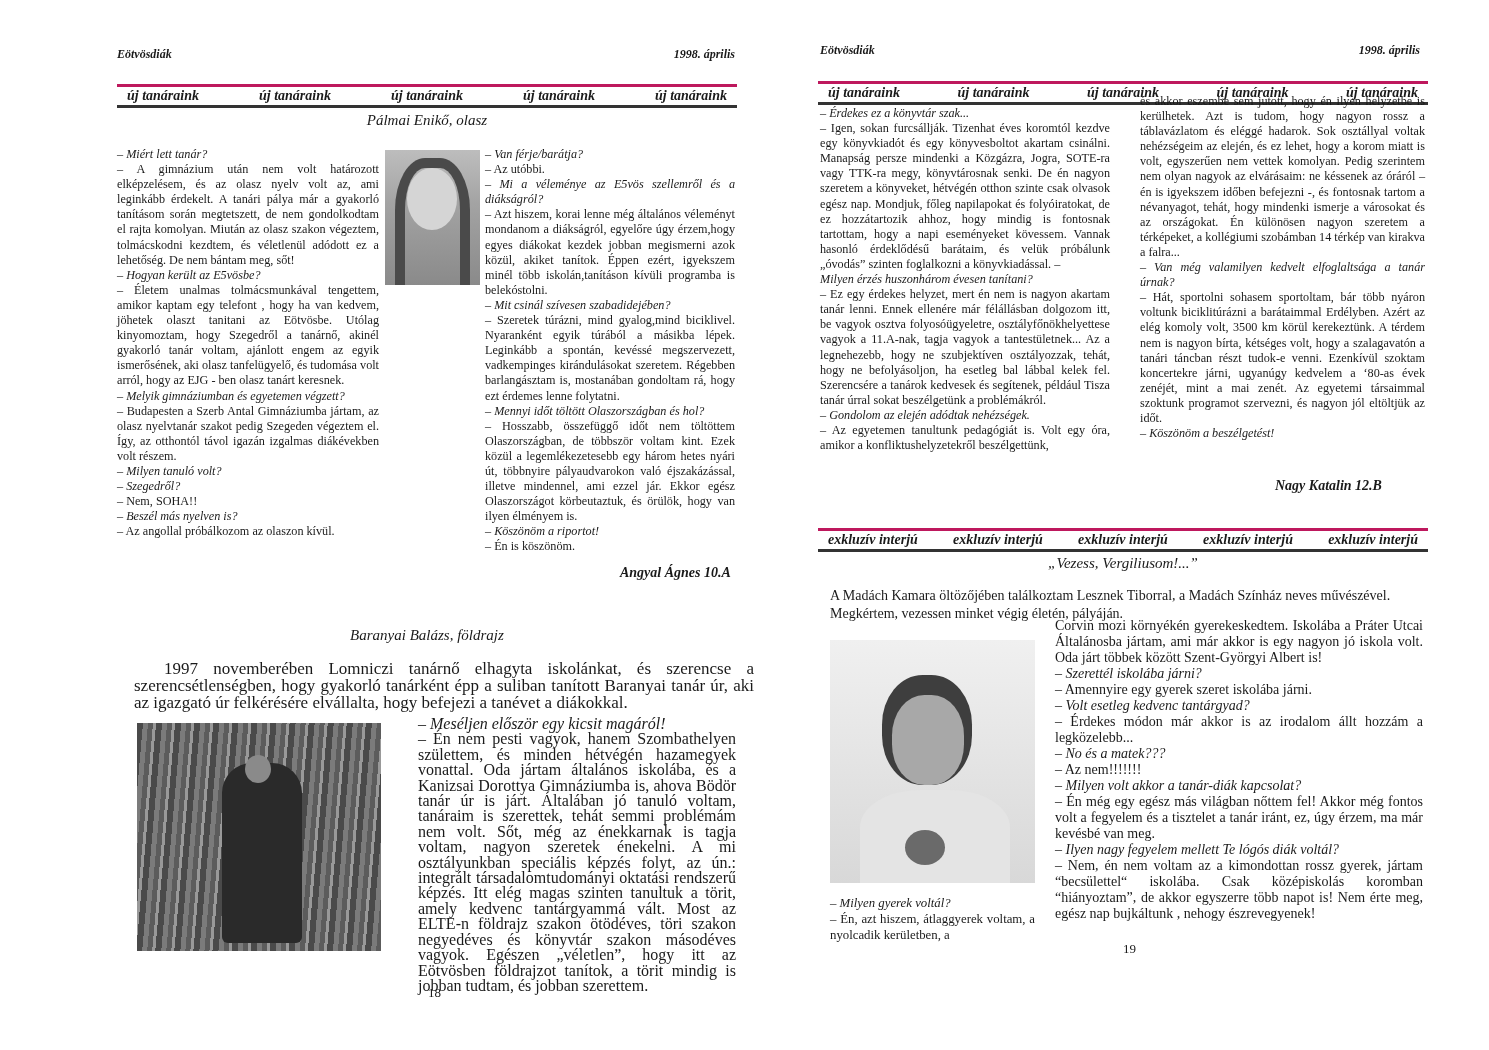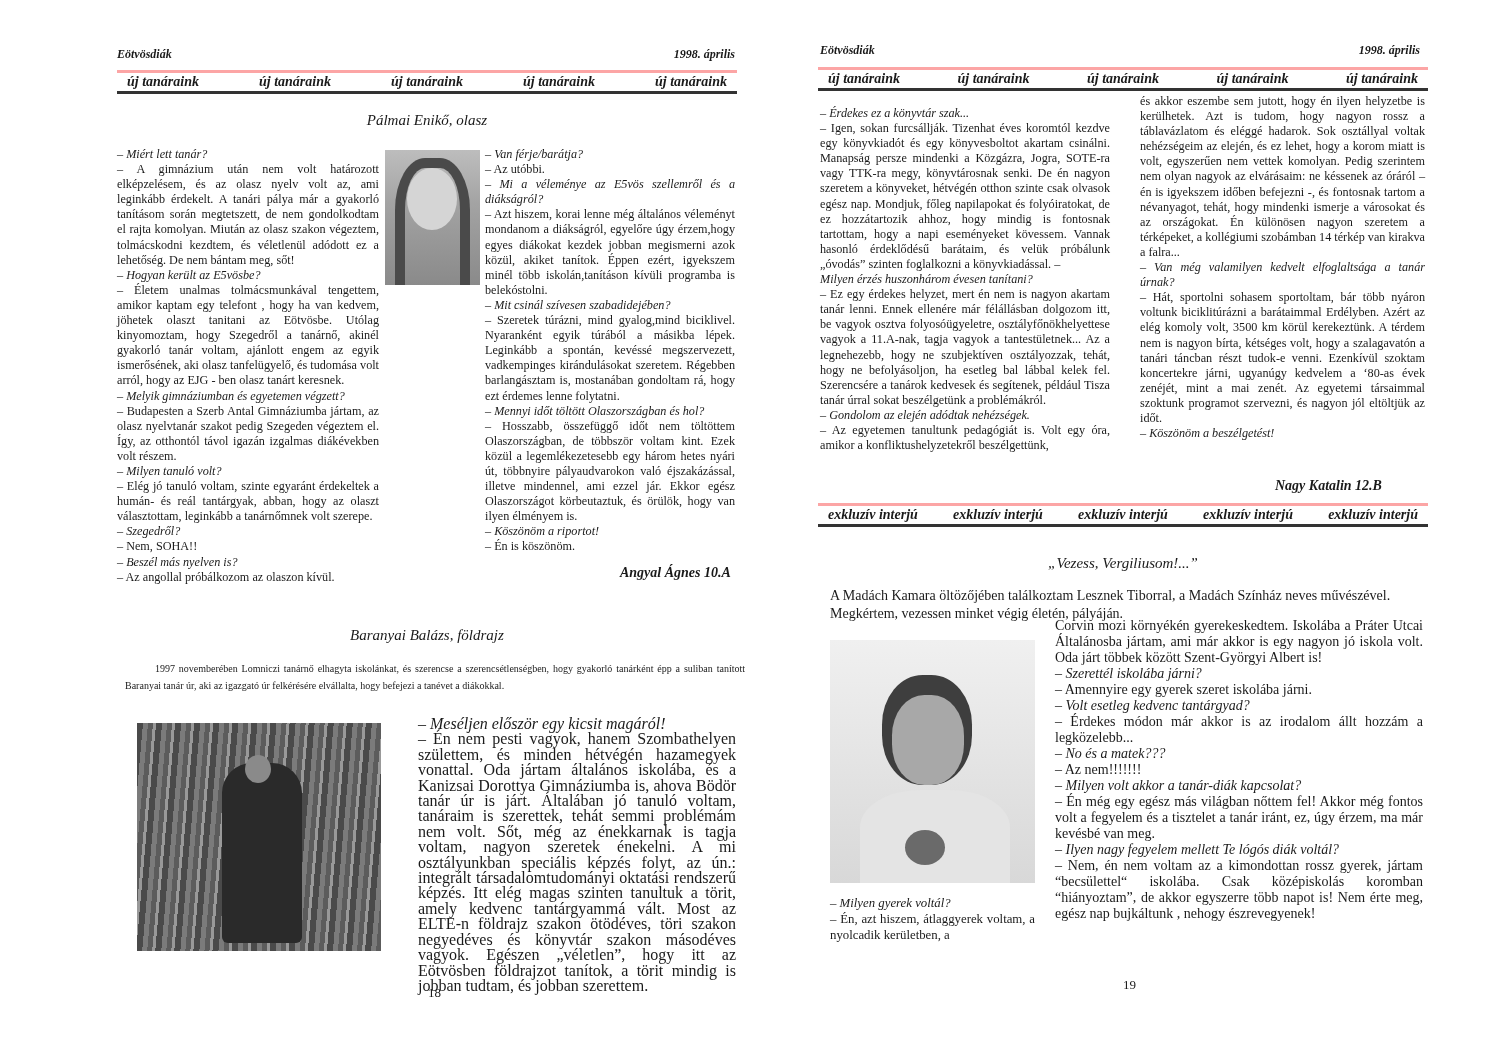--- a/index.html
+++ b/index.html
@@ -6,21 +6,21 @@
   body {
     width:1489px; height:1050px; position:relative; overflow:hidden;
     background:#ffffff; color:#1a1a1a;
     font-family:"Liberation Serif", serif;
   }
   .page { position:absolute; top:0; height:1050px; }
   #page-left { left:0; width:745px; }
   #page-right { left:745px; width:744px; }
   .abs { position:absolute; }
   .hdr { font-style:italic; font-weight:bold; font-size:12px; }
-  .band { position:absolute; border-top:3px solid #fca5a5; border-bottom:3px solid #333; display:flex; justify-content:space-between; padding:1px 10px; box-sizing:border-box; }
+  .band { position:absolute; border-top:3px solid #be185d; border-bottom:3px solid #333; display:flex; justify-content:space-between; padding:1px 10px; box-sizing:border-box;margin-top:14px; }
   .band span { font-style:italic; font-weight:bold; font-size:14px; }
   .title { font-style:italic; font-size:15px; text-align:center; }
   .txt { font-size:12.2px; line-height:15.1px; text-align:justify; }
   .txt p { margin:0; }
   .q { font-style:italic; }
   .sig { font-style:italic; font-weight:bold; font-size:14px; text-align:left; }
   .photo { position:absolute; background:#777; overflow:hidden; }
   .photo1 { background:linear-gradient(180deg,#bdbdbd 0%,#a3a3a3 40%,#8a8a8a 100%); }
   .photo2 { background:repeating-linear-gradient(95deg,#4a4a4a 0 6px,#7b7b7b 6px 11px,#5c5c5c 11px 16px,#999 16px 19px); }
   .photo3 { background:linear-gradient(180deg,#f0f0f0 0%,#d8d8d8 100%); }
@@ -43,21 +43,20 @@
   <div class="abs title" style="left:117px;top:112px;width:620px;text-align:center;">Pálmai Enikő, olasz</div>
 
   <div class="abs txt" id="l-a1-c1" style="left:117px;top:147px;width:262px;">
       <p class="q">– Miért lett tanár?</p>
       <p class="">– A gimnázium után nem volt határozott elképzelésem, és az olasz nyelv volt az, ami leginkább érdekelt. A tanári pálya már a gyakorló tanításom során megtetszett, de nem gondolkodtam el rajta komolyan. Miután az olasz szakon végeztem, tolmácskodni kezdtem, és véletlenül adódott ez a lehetőség. De nem bántam meg, sőt!</p>
       <p class="q">– Hogyan került az E5vösbe?</p>
       <p class="">– Életem unalmas tolmácsmunkával tengettem, amikor kaptam egy telefont , hogy ha van kedvem, jöhetek olaszt tanitani az Eötvösbe. Utólag kinyomoztam, hogy Szegedről a tanárnő, akinél gyakorló tanár voltam, ajánlott engem az egyik ismerősének, aki olasz tanfelügyelő, és tudomása volt arról, hogy az EJG - ben olasz tanárt keresnek.</p>
       <p class="q">– Melyik gimnáziumban és egyetemen végzett?</p>
       <p class="">– Budapesten a Szerb Antal Gimnáziumba jártam, az olasz nyelvtanár szakot pedig Szegeden végeztem el. Így, az otthontól távol igazán izgalmas diákévekben volt részem.</p>
       <p class="q">– Milyen tanuló volt?</p>
-      <p class="">– Elég jó tanuló voltam, szinte egyaránt érdekeltek a humán- és reál tantárgyak, abban, hogy az olaszt választottam, leginkább a tanárnőmnek volt szerepe.</p>
       <p class="q">– Szegedről?</p>
       <p class="">– Nem, SOHA!!</p>
       <p class="q">– Beszél más nyelven is?</p>
       <p class="">– Az angollal próbálkozom az olaszon kívül.</p>
     </div>
 
   <div class="photo photo1" style="left:385px;top:150px;width:95px;height:135px;">
     <div style="position:absolute;left:22px;top:18px;width:50px;height:62px;border-radius:50%;background:#d5d5d5;"></div>
     <div style="position:absolute;left:10px;top:8px;width:75px;height:130px;border-radius:40% 40% 0 0;border:10px solid #4a4a4a;border-bottom:none;box-sizing:border-box;"></div>
   </div>
@@ -74,21 +73,21 @@
       <p class="q">– Köszönöm a riportot!</p>
       <p class="">– Én is köszönöm.</p>
     </div>
 
   <div class="abs" style="left:620px;top:565px;width:115px;">
     <div class="sig">Angyal Ágnes 10.A</div>
   </div>
 
   <div class="abs title" style="left:117px;top:627px;width:620px;">Baranyai Balázs, földrajz</div>
 
-  <div class="abs txt" style="left:125px;top:660px;width:620px;font-size:10px;line-height:17px;text-indent:30px;">1997 novemberében Lomniczi tanárnő elhagyta iskolánkat, és szerencse a szerencsétlenségben, hogy gyakorló tanárként épp a suliban tanított Baranyai tanár úr, aki az igazgató úr felkérésére elvállalta, hogy befejezi a tanévet a diákokkal.</div>
+  <div class="abs txt" style="left:134px;top:660px;width:620px;font-size:17px;line-height:17px;text-indent:30px;">1997 novemberében Lomniczi tanárnő elhagyta iskolánkat, és szerencse a szerencsétlenségben, hogy gyakorló tanárként épp a suliban tanított Baranyai tanár úr, aki az igazgató úr felkérésére elvállalta, hogy befejezi a tanévet a diákokkal.</div>
 
   <div class="photo photo2" style="left:137px;top:723px;width:244px;height:228px;">
     <div style="position:absolute;left:85px;top:40px;width:80px;height:180px;background:#2a2a2a;border-radius:30px 30px 6px 6px;"></div>
     <div style="position:absolute;left:108px;top:32px;width:26px;height:28px;border-radius:50%;background:#8a8a8a;"></div>
   </div>
 
   <div class="abs txt" id="l-a2-c" style="left:418px;top:716px;width:318px;font-size:16px;line-height:15.4px;">
       <p class="q">– Meséljen először egy kicsit magáról!</p>
       <p class="">– Én nem pesti vagyok, hanem Szombathelyen születtem, és minden hétvégén hazamegyek vonattal. Oda jártam általános iskolába, és a Kanizsai Dorottya Gimnáziumba is, ahova Bödör tanár úr is járt. Általában jó tanuló voltam, tanáraim is szerettek, tehát semmi problémám nem volt. Sőt, még az énekkarnak is tagja voltam, nagyon szeretek énekelni. A mi osztályunkban speciális képzés folyt, az ún.: integrált társadalomtudományi oktatási rendszerű képzés. Itt elég magas szinten tanultuk a törit, amely kedvenc tantárgyammá vált. Most az ELTE-n földrajz szakon ötödéves, töri szakon negyedéves és könyvtár szakon másodéves vagyok. Egészen „véletlen”, hogy itt az Eötvösben földrajzot tanítok, a törit mindig is jobban tudtam, és jobban szerettem.</p>
     </div>
@@ -118,21 +117,21 @@
   <div class="abs txt" id="r-a1-c2" style="left:395px;top:94px;width:285px;">
       <p class="">és akkor eszembe sem jutott, hogy én ilyen helyzetbe is kerülhetek. Azt is tudom, hogy nagyon rossz a táblavázlatom és eléggé hadarok. Sok osztállyal voltak nehézségeim az elején, és ez lehet, hogy a korom miatt is volt, egyszerűen nem vettek komolyan. Pedig szerintem nem olyan nagyok az elvárásaim: ne késsenek az óráról – én is igyekszem időben befejezni -, és fontosnak tartom a névanyagot, tehát, hogy mindenki ismerje a városokat és az országokat. Én különösen nagyon szeretem a térképeket, a kollégiumi szobámban 14 térkép van kirakva a falra...</p>
       <p class="q">– Van még valamilyen kedvelt elfoglaltsága a tanár úrnak?</p>
       <p class="">– Hát, sportolni sohasem sportoltam, bár több nyáron voltunk biciklitúrázni a barátaimmal Erdélyben. Azért az elég komoly volt, 3500 km körül kerekeztünk. A térdem nem is nagyon bírta, kétséges volt, hogy a szalagavatón a tanári táncban részt tudok-e venni. Ezenkívül szoktam koncertekre járni, ugyanúgy kedvelem a ‘80-as évek zenéjét, mint a mai zenét. Az egyetemi társaimmal szoktunk programot szervezni, és nagyon jól eltöltjük az időt.</p>
       <p class="q">– Köszönöm a beszélgetést!</p>
     </div>
   <div class="abs" style="left:530px;top:478px;width:150px;">
     <div class="sig">Nagy Katalin 12.B</div>
   </div>
 
-  <div class="band" style="left:73px;top:503px;width:610px;align-items:flex-end;">
+  <div class="band" style="left:73px;top:514px;width:610px;align-items:flex-end;">
     <span>exkluzív interjú</span>
     <span>exkluzív interjú</span>
     <span>exkluzív interjú</span>
     <span>exkluzív interjú</span>
     <span>exkluzív interjú</span>
   </div>
 
   <div class="abs" style="left:85px;top:587px;width:600px;font-size:14px;line-height:18px;">A Madách Kamara öltözőjében találkoztam Lesznek Tiborral, a Madách Színház neves művészével. Megkértem, vezessen minket végig életén, pályáján.</div>
   <div class="abs title" style="left:73px;top:555px;width:610px;">„Vezess, Vergiliusom!...”</div>
 
@@ -154,14 +153,14 @@
       <p class="q">– Volt esetleg kedvenc tantárgyad?</p>
       <p class="">– Érdekes módon már akkor is az irodalom állt hozzám a legközelebb...</p>
       <p class="q">– No és a matek???</p>
       <p class="">– Az nem!!!!!!!</p>
       <p class="q">– Milyen volt akkor a tanár-diák kapcsolat?</p>
       <p class="">– Én még egy egész más világban nőttem fel! Akkor még fontos volt a fegyelem és a tisztelet a tanár iránt, ez, úgy érzem, ma már kevésbé van meg.</p>
       <p class="q">– Ilyen nagy fegyelem mellett Te lógós diák voltál?</p>
       <p class="">– Nem, én nem voltam az a kimondottan rossz gyerek, jártam “becsülettel“ iskolába. Csak középiskolás koromban “hiányoztam”, de akkor egyszerre több napot is! Nem érte meg, egész nap bujkáltunk , nehogy észrevegyenek!</p>
     </div>
 
-  <div class="pagenum" style="left:378px;top:977px;">19</div>
+  <div class="pagenum" style="left:378px;top:941px;">19</div>
 </div>
 
 </body></html>

